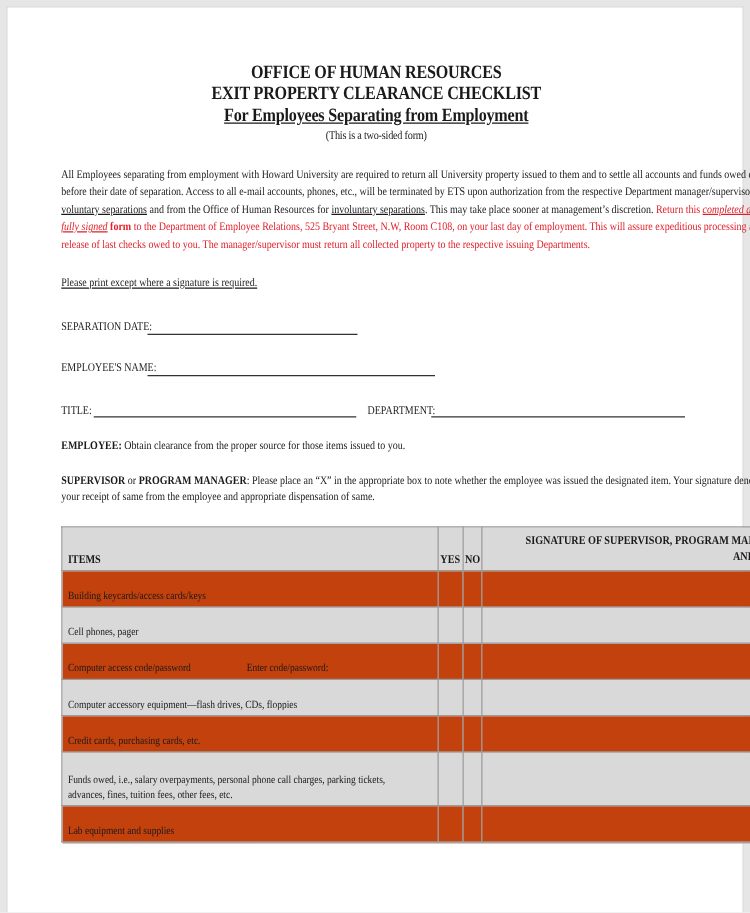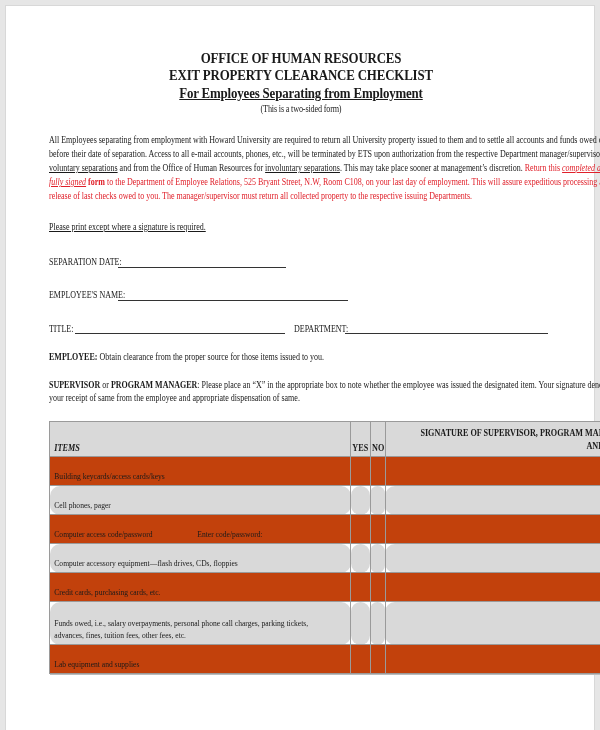--- a/index.html
+++ b/index.html
@@ -117,23 +117,23 @@
       padding: 0 0 3px 5px;
     }
     .th-left { transform-origin: left bottom; text-align: left; }
     .th-center { transform-origin: center bottom; text-align: center; padding-left: 0; }
     .th-right {
       transform-origin: right bottom;
       text-align: right;
       padding: 0 4px 3px 0;
       line-height: 13px;
     }
-    tr.gray td { background: #d9d9d9; border-radius: 10px; }
+    tr.gray td { background: #d9d9d9; }
     tr.white td { background: #c2410c; }
-    .col-item { width: 243px; font-style: italic; }
+    .col-item { width: 243px; }
     .col-yes { width: 25px; }
     .col-no { width: 24px; }
     .col-sig { width: 212px; }
     .inline-gap { display: inline-block; width: 52px; }
   </style>
 </head>
 <body>
 
 <div class="page">
 

